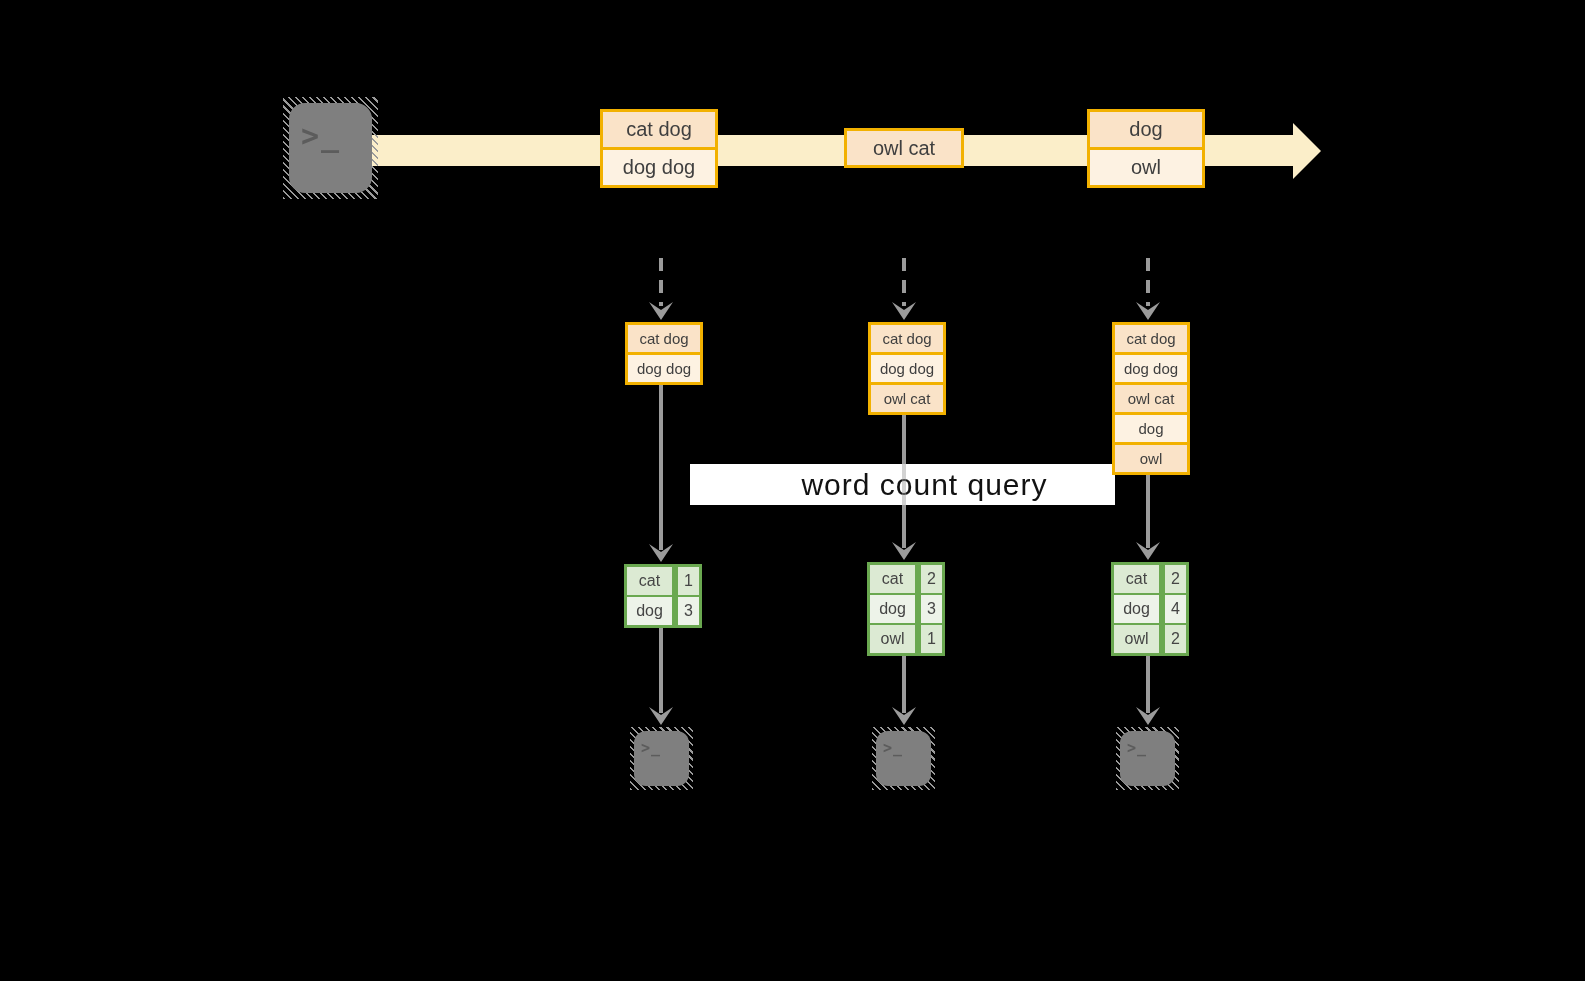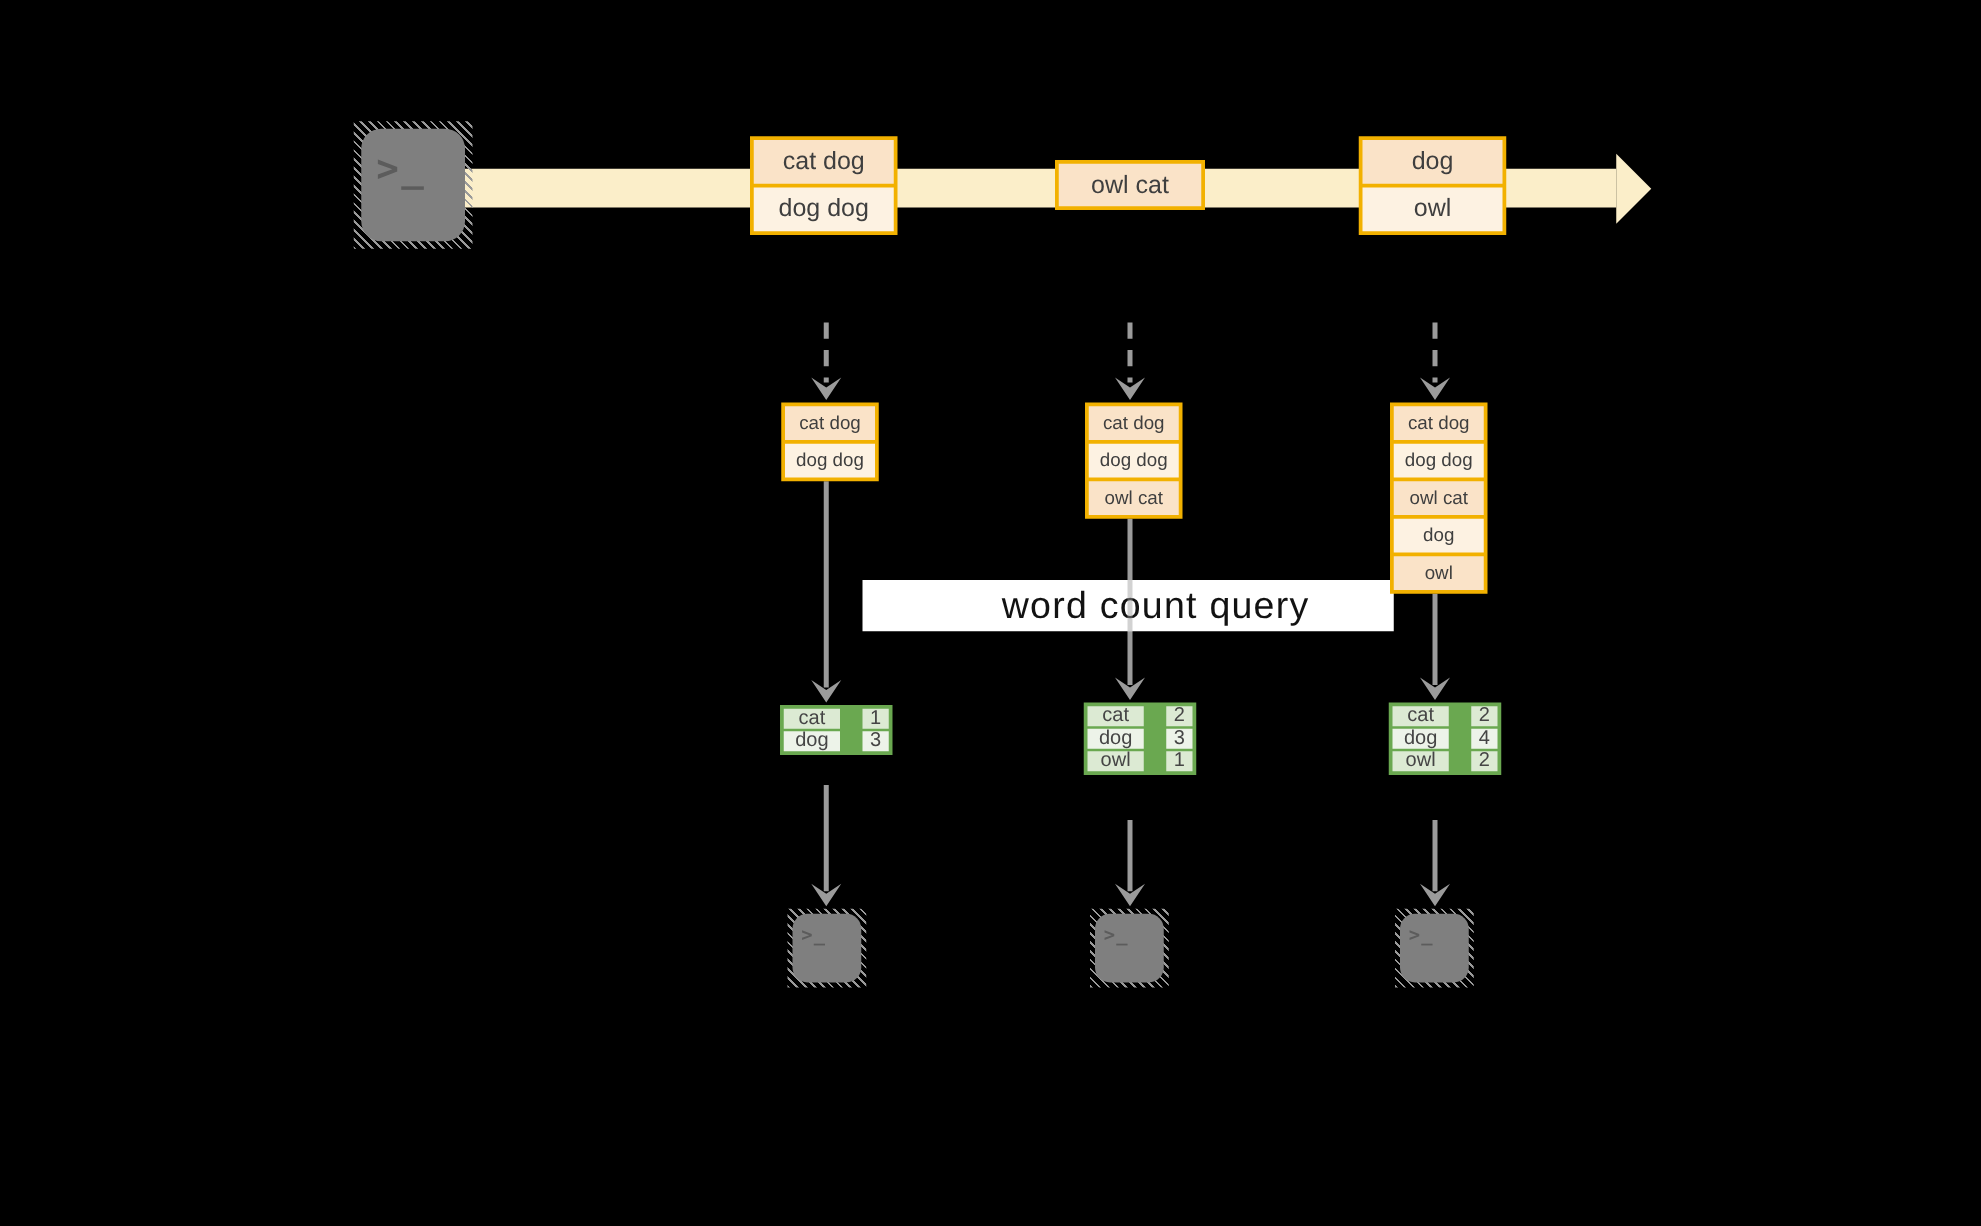--- a/index.html
+++ b/index.html
@@ -42,21 +42,21 @@
   .stack{position:absolute;display:flex;flex-direction:column;gap:3px;padding:3px;
          background:var(--orange);z-index:3;width:72px;box-sizing:content-box;}
   .stack-row{height:27px;display:flex;align-items:center;justify-content:center;
              font-size:15px;color:var(--text-dark);}
 
   .fill-a{background:var(--peach);} .fill-b{background:var(--cream);}
 
   
   .gtable{position:absolute;display:flex;flex-direction:column;gap:2px;padding:3px;
           background:var(--green);z-index:3;}
-  .gt-row{display:flex;gap:18px;height:16px;}
+  .gt-row{display:flex;gap:6px;height:28px;}
   .gt-word{width:45px;display:flex;align-items:center;justify-content:center;
            font-size:16px;color:#454545;}
   .gt-num{width:21px;display:flex;align-items:center;justify-content:center;
           font-size:16px;color:#454545;}
   .g-a{background:var(--green-light);} .g-b{background:var(--green-lighter);}
 
   
   .query-band{position:absolute;left:690px;top:464px;width:425px;height:41px;
               background:var(--query-bg);z-index:2;display:flex;align-items:center;
               justify-content:center;}

